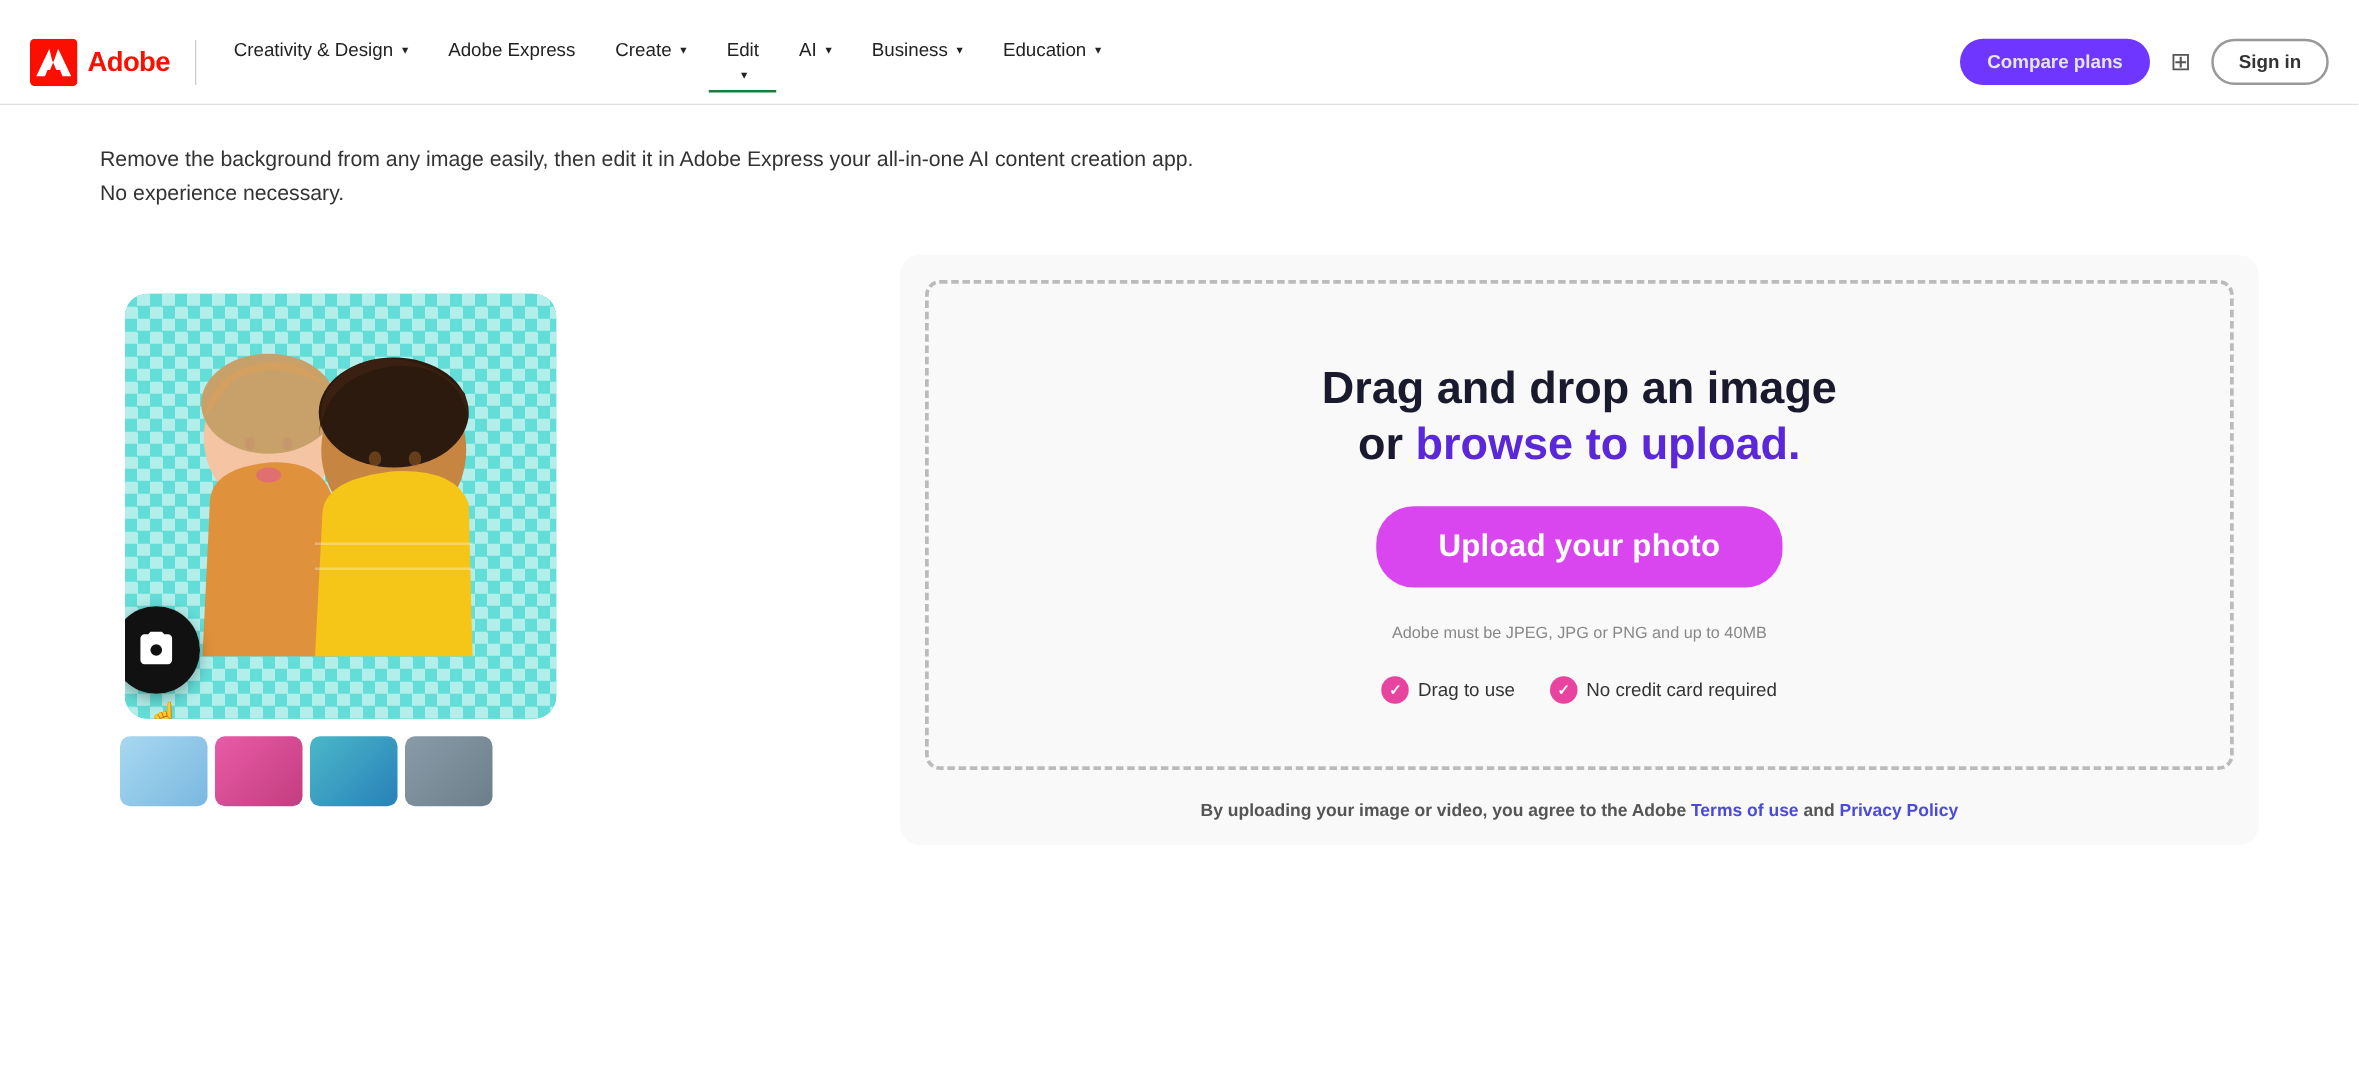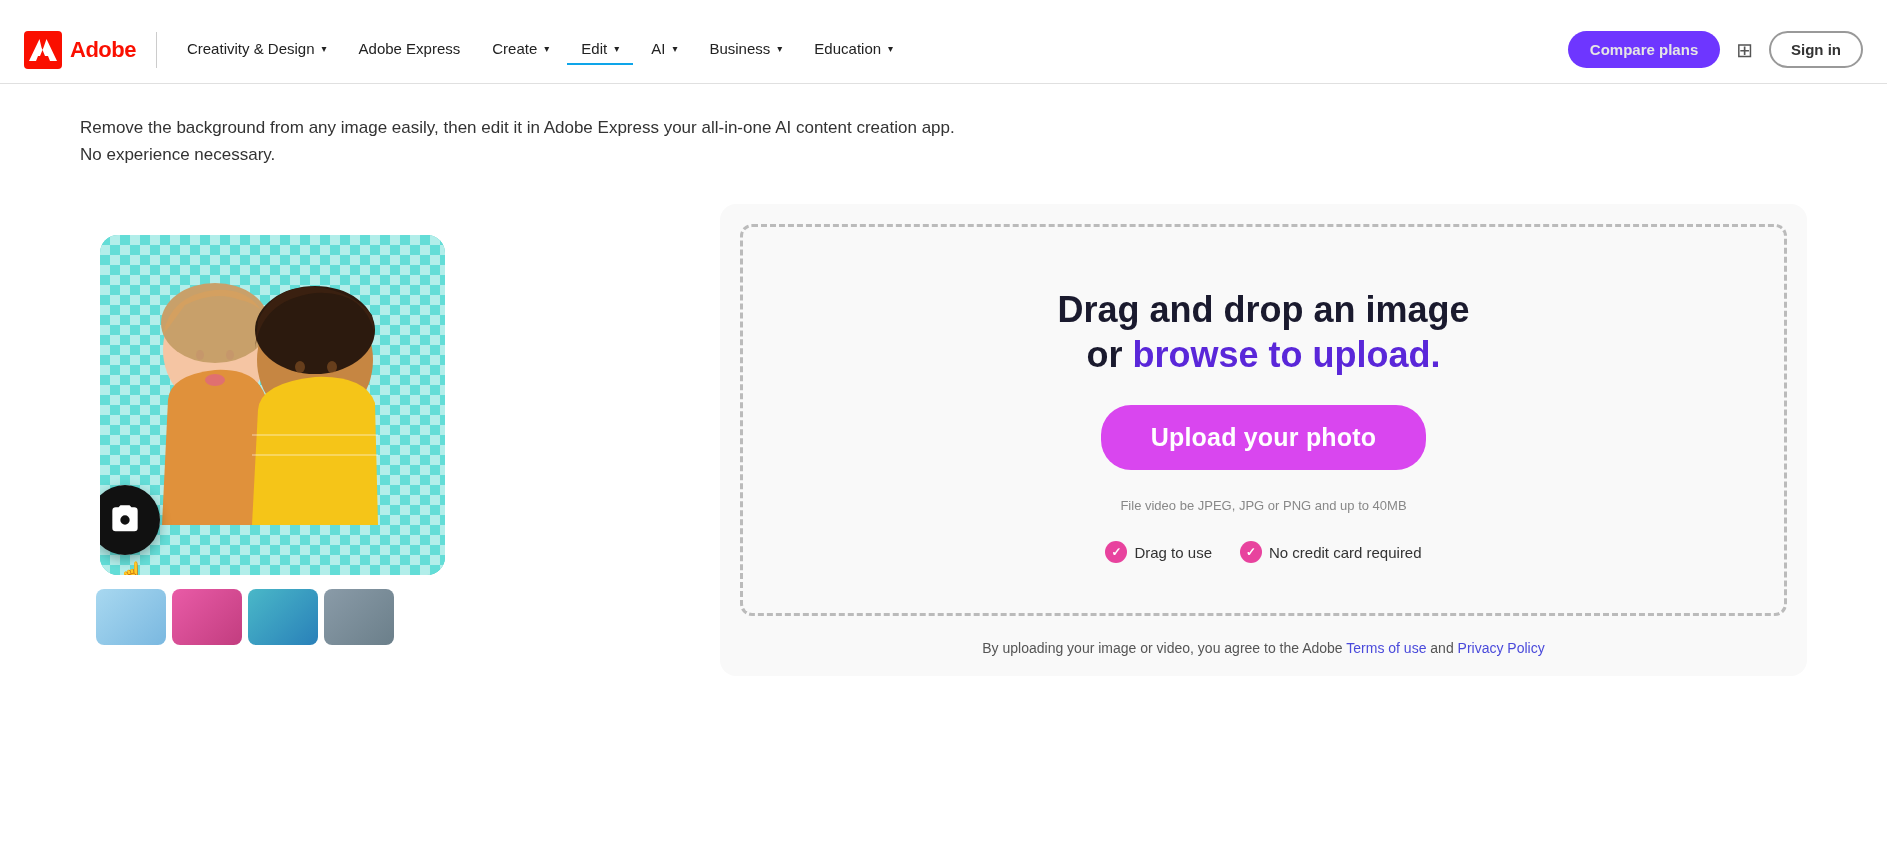--- a/index.html
+++ b/index.html
@@ -57,22 +57,23 @@
       gap: 5px;
       padding: 6px 14px;
       font-size: 15px;
       color: #222;
       cursor: pointer;
       border-radius: 4px;
       position: relative;
       white-space: nowrap;
     }
     .nav-item.active {
-      border-bottom: 2px solid #0ea5e9;
+      border-bottom: 2px solid #15803d;
       border-radius: 0;
+      flex-direction: column;
     }
     .nav-item .chevron {
       font-size: 10px;
       margin-left: 2px;
     }
     .nav-right {
       display: flex;
       align-items: center;
       gap: 16px;
     }
@@ -265,20 +266,21 @@
       font-size: 12px;
       font-weight: 700;
     }
 
     
     .tos-text {
       text-align: center;
       margin-top: 24px;
       font-size: 14px;
       color: #555;
+      font-weight: bold;
     }
     .tos-text a {
       color: #4a4adb;
       text-decoration: none;
     }
 
     
     .people-img {
       width: 330px;
       height: 330px;
@@ -395,21 +397,21 @@
     <div class="upload-area-container">
       <div class="dashed-border-box">
 
         <div class="drag-drop-text">
           <span>Drag and drop an image</span><br>
           <span>or </span><span class="browse-link">browse to upload.</span>
         </div>
 
         <button class="upload-btn">Upload your photo</button>
 
-        <p class="file-requirements">File video be JPEG, JPG or PNG and up to 40MB</p>
+        <p class="file-requirements">Adobe must be JPEG, JPG or PNG and up to 40MB</p>
 
         <div class="badges-row">
           <div class="badge">
             <div class="badge-check">✓</div>
             <span>Drag to use</span>
           </div>
           <div class="badge">
             <div class="badge-check">✓</div>
             <span>No credit card required</span>
           </div>

